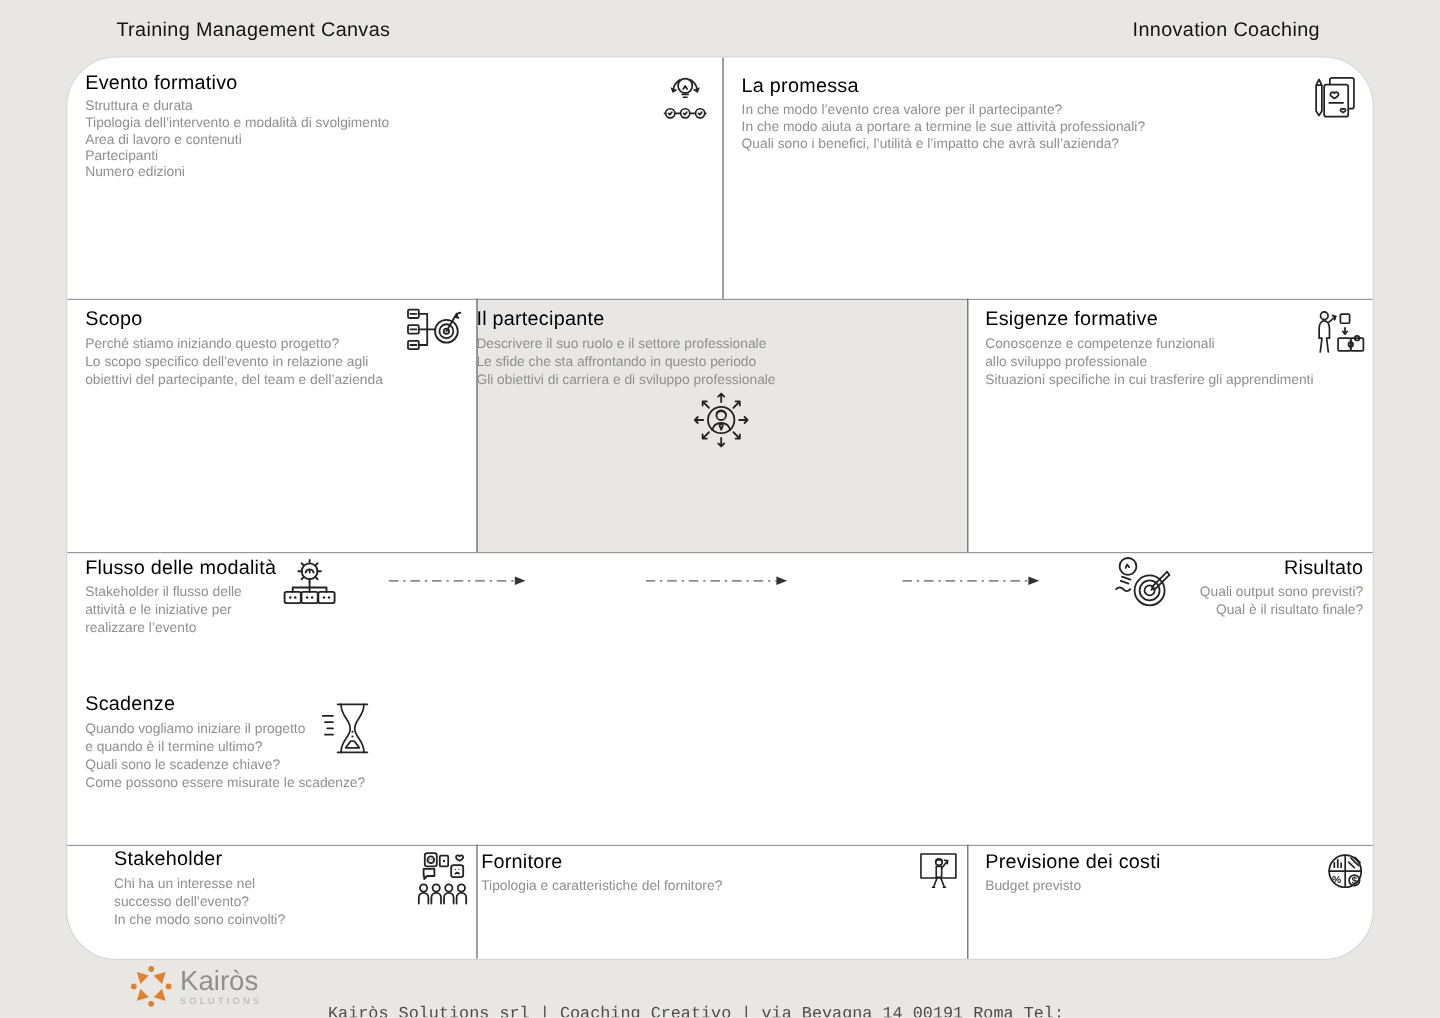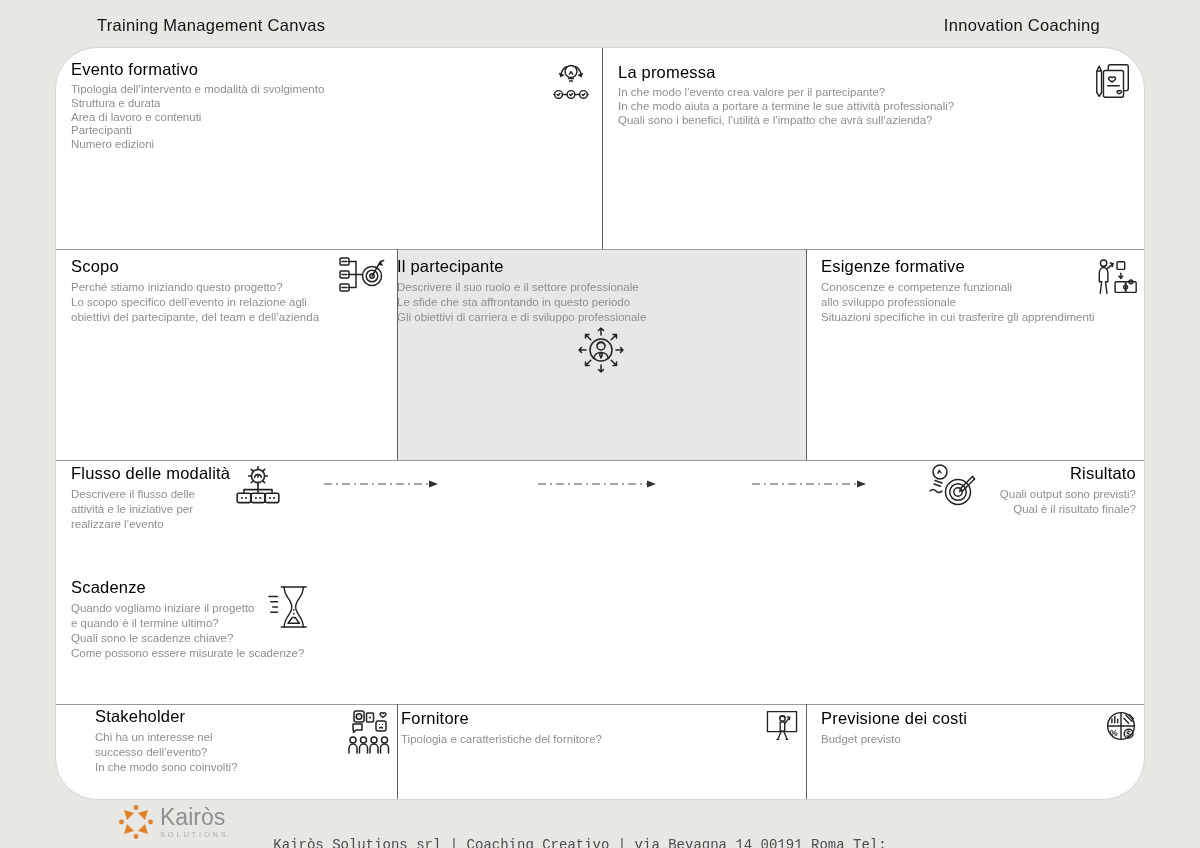--- a/index.html
+++ b/index.html
@@ -25,21 +25,21 @@
   .right  { text-align:right; }
 
   .licon { position:absolute; }
   .licon * { stroke:#232323; stroke-width:1.5; fill:none; stroke-linecap:round; stroke-linejoin:round; }
   .licon .fill { fill:#232323; stroke:none; }
   .licon .wfill { fill:#ffffff; }
   .licon text { font-family:"Liberation Sans", sans-serif; font-size:9px; fill:#232323; stroke:none; font-weight:bold; }
 
   .arrow { position:absolute; height:10px; }
 
-  .footer-logo { position:absolute; left:118px; top:804px; display:flex; align-items:center; }
+  .footer-logo { position:absolute; left:108px; top:804px; display:flex; align-items:center; }
   .logo-mark { width:36px; height:36px; }
   .logo-words { margin-left:6px; }
   .logo-name { font-size:23px; color:#8f8f8f; line-height:23px; }
   .logo-sub  { font-size:7.5px; color:#b0aeab; letter-spacing:2.8px; margin-top:1px; }
   .footer-contact { position:absolute; left:235px; top:837px; width:690px; text-align:center;
                     font-size:14px; color:#4c4c4c;font-family:Liberation Mono, monospace; }
 </style>
 </head>
 <body>
 
@@ -56,22 +56,22 @@
     <div class="hline" style="top:656px;"></div>
     <div class="vline" style="left:546px; top:0; height:201px;"></div>
     <div class="vline" style="left:341px; top:201px; height:211px;"></div>
     <div class="vline" style="left:750px; top:201px; height:211px;"></div>
     <div class="vline" style="left:341px; top:656px; height:97px;"></div>
     <div class="vline" style="left:750px; top:656px; height:97px;"></div>
 
     <div class="block lh-sm" style="left:15px; top:12px; width:430px;">
       <div class="cell-title">Evento formativo</div>
       <div class="cell-body">
+        <div>Struttura e durata</div>
         <div>Tipologia dell’intervento e modalità di svolgimento</div>
-        <div>Struttura e durata</div>
         <div>Area di lavoro e contenuti</div>
         <div>Partecipanti</div>
         <div>Numero edizioni</div>
       </div>
     </div>
     <svg class="licon" style="left:492px; top:11px;" width="46" height="46" viewBox="0 0 48 46">
       <circle cx="24" cy="12" r="6.2"></circle>
       <path d="M21.5 19.5 h5 M22.5 22 h3 M22.3 14.8 l1.7-2.6 1.7 2.6"></path>
       <path d="M13.5 16.5 A 12 12 0 0 1 19.5 6.8"></path>
       <path class="fill" d="M11.2 13.2 l1.9 5 4.2-2.6 z"></path>
@@ -163,21 +163,21 @@
       <path d="M28 19 v5 M26 22 l2 2.5 2-2.5"></path>
       <rect x="22" y="28" width="11" height="11" rx="1"></rect>
       <rect x="33" y="28" width="11" height="11" rx="1"></rect>
       <circle cx="33" cy="33.5" r="2"></circle>
       <circle cx="38.5" cy="28" r="2"></circle>
     </svg>
 
     <div class="block" style="left:15px; top:416px; width:175px;">
       <div class="cell-title">Flusso delle modalità</div>
       <div class="cell-body">
-        <div>Descrivere il flusso delle</div>
+        <div>Stakeholder il flusso delle</div>
         <div>attività e le iniziative per</div>
         <div>realizzare l’evento</div>
       </div>
     </div>
     <svg class="licon" style="left:177px; top:416px;" width="50" height="46" viewBox="0 0 48 44">
       <circle cx="24" cy="11.5" r="6.3"></circle>
       <path d="M24 2.5 v2.7 M24 17.5 v2.7 M15 11.5 h2.7 M30.3 11.5 H33 M17.6 5.1 l1.9 1.9 M28.5 16 l1.9 1.9 M30.4 5.1 l-1.9 1.9 M19.5 16 l-1.9 1.9"></path>
       <path d="M20.8 12.5 a3.3 3.3 0 0 1 6.4 0 M24 12.5 V9.8"></path>
       <path d="M24 20.2 V24.5 M10.5 24.5 H37.5 M10.5 24.5 V28 M24 24.5 V28 M37.5 24.5 V28"></path>
       <rect x="4" y="28" width="13" height="9" rx="1.5"></rect>

